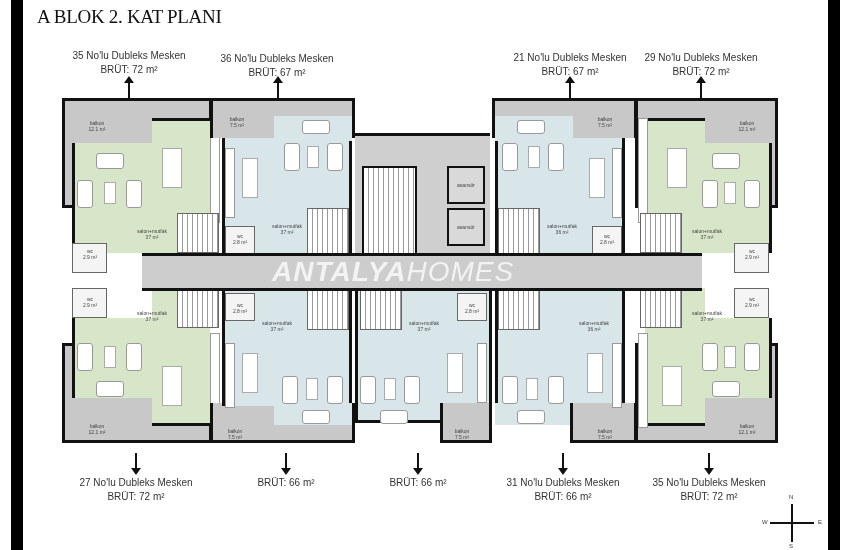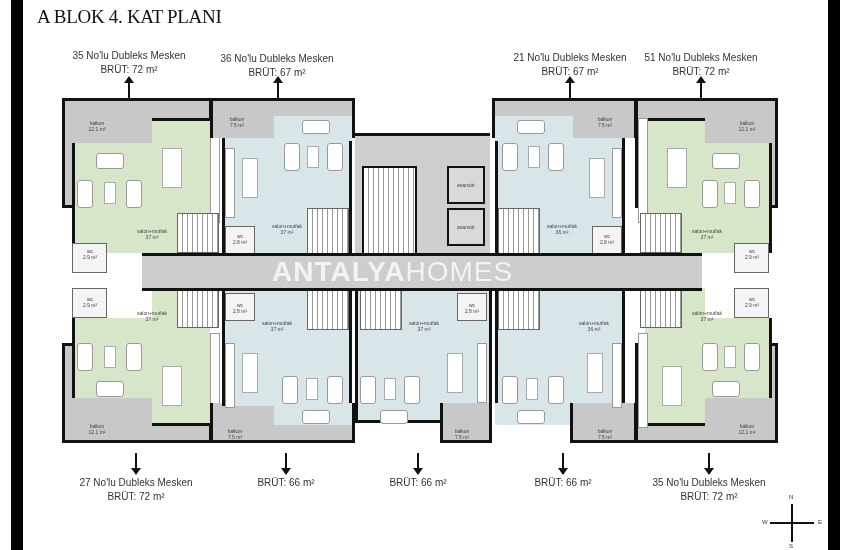--- a/index.html
+++ b/index.html
@@ -25,55 +25,55 @@
   .white { background: #f4f4f4; }
   .wall { position: absolute; background: #111; }
   .corridor { position: absolute; background: #cdcdcd; }
   .small-text { position: absolute; font-size: 5px; color: #444; text-align: center; line-height: 6px; white-space: nowrap; }
   .sofa { position: absolute; border: 1px solid #999; background: #fff; border-radius: 3px; }
   .table { position: absolute; background: #fff; border: 1px solid #aaa; }
   .stairs { position: absolute; background: repeating-linear-gradient(90deg, #fff 0 4px, #999 4px 5px); border: 1px solid #666; }
   .kitchen { position: absolute; background: #fff; border: 1px solid #999; }
   .wc { position: absolute; border: 1px solid #666; }
   .elevator { position: absolute; background: #d9d9d9; border: 2px solid #111; }
-  .watermark { position: absolute; left: 272px; top: 256px; font-size: 28px; letter-spacing: 1px; color: rgba(255,255,255,0.75); font-weight: bold; white-space: nowrap; }
+  .watermark { position: absolute; left: 272px; top: 256px; font-size: 28px; letter-spacing: 1px; color: rgba(255,255,255,0.75); font-weight: bold; white-space: nowrap; font-style: italic; }
   .watermark .light { font-weight: normal; }
   .compass { position: absolute; left: 758px; top: 492px; width: 70px; height: 58px; }
   .compass .ns { position: absolute; left: 33px; top: 12px; width: 2px; height: 38px; background: #111; }
   .compass .we { position: absolute; left: 12px; top: 30px; width: 44px; height: 2px; background: #111; }
   .compass .lbl { position: absolute; font-size: 6px; color: #333; }
 </style>
 </head>
 <body>
 
 <div class="frame-bar frame-left"></div>
 <div class="frame-bar frame-right"></div>
 
-<div class="title">A BLOK 4. KAT PLANI</div>
+<div class="title">A BLOK 2. KAT PLANI</div>
 
 <div class="unit-label" style="left:44px; top:49px;">
   <span class="name">35 No'lu Dubleks Mesken</span>
   <span class="area">BRÜT: 72 m²</span>
 </div>
 <div class="arrow up" style="left:128px; top:82px; height:16px;"></div>
 
 <div class="unit-label" style="left:192px; top:52px;">
   <span class="name">36 No'lu Dubleks Mesken</span>
   <span class="area">BRÜT: 67 m²</span>
 </div>
 <div class="arrow up" style="left:277px; top:82px; height:16px;"></div>
 
 <div class="unit-label" style="left:485px; top:51px;">
   <span class="name">21 No'lu Dubleks Mesken</span>
   <span class="area">BRÜT: 67 m²</span>
 </div>
 <div class="arrow up" style="left:569px; top:82px; height:16px;"></div>
 
 <div class="unit-label" style="left:616px; top:51px;">
-  <span class="name">51 No'lu Dubleks Mesken</span>
+  <span class="name">29 No'lu Dubleks Mesken</span>
   <span class="area">BRÜT: 72 m²</span>
 </div>
 <div class="arrow up" style="left:700px; top:82px; height:16px;"></div>
 
 <div class="plan">
 
   <div class="corridor" style="left:80px; top:158px; width:560px; height:32px;"></div>
 
   <div class="room balcony" style="left:0; top:0; width:150px; height:110px;"></div>
   <div class="small-text" style="left:20px; top:22px; width:30px;"><span>balkon</span><br><span>12.1 m²</span></div>
@@ -231,20 +231,21 @@
   <span class="area">BRÜT: 66 m²</span>
 </div>
 
 <div class="arrow down" style="left:417px; top:453px; height:16px;"></div>
 <div class="unit-label" style="left:333px; top:476px;">
   <span class="area">BRÜT: 66 m²</span>
 </div>
 
 <div class="arrow down" style="left:562px; top:453px; height:16px;"></div>
 <div class="unit-label" style="left:478px; top:476px;">
+  <span class="name">31 No'lu Dubleks Mesken</span>
   <span class="area">BRÜT: 66 m²</span>
 </div>
 
 <div class="arrow down" style="left:708px; top:453px; height:16px;"></div>
 <div class="unit-label" style="left:624px; top:476px;">
   <span class="name">35 No'lu Dubleks Mesken</span>
   <span class="area">BRÜT: 72 m²</span>
 </div>
 
 <div class="compass">

